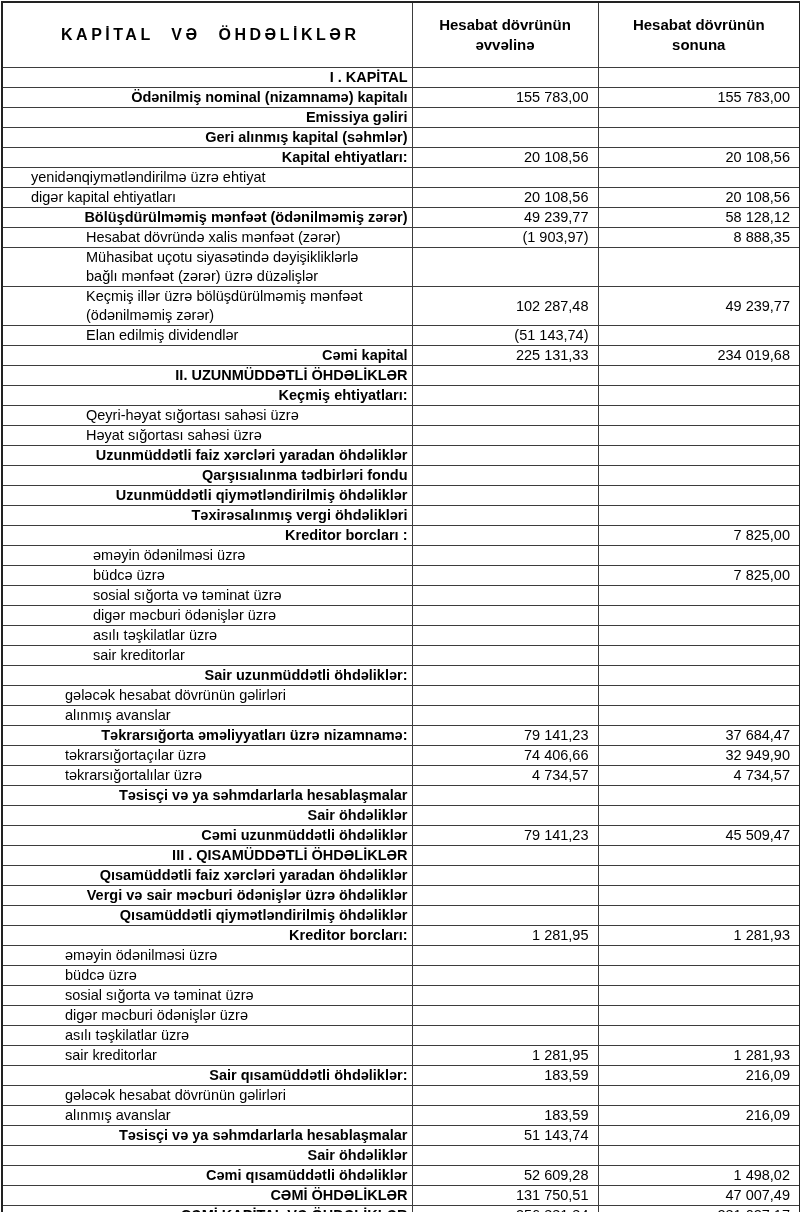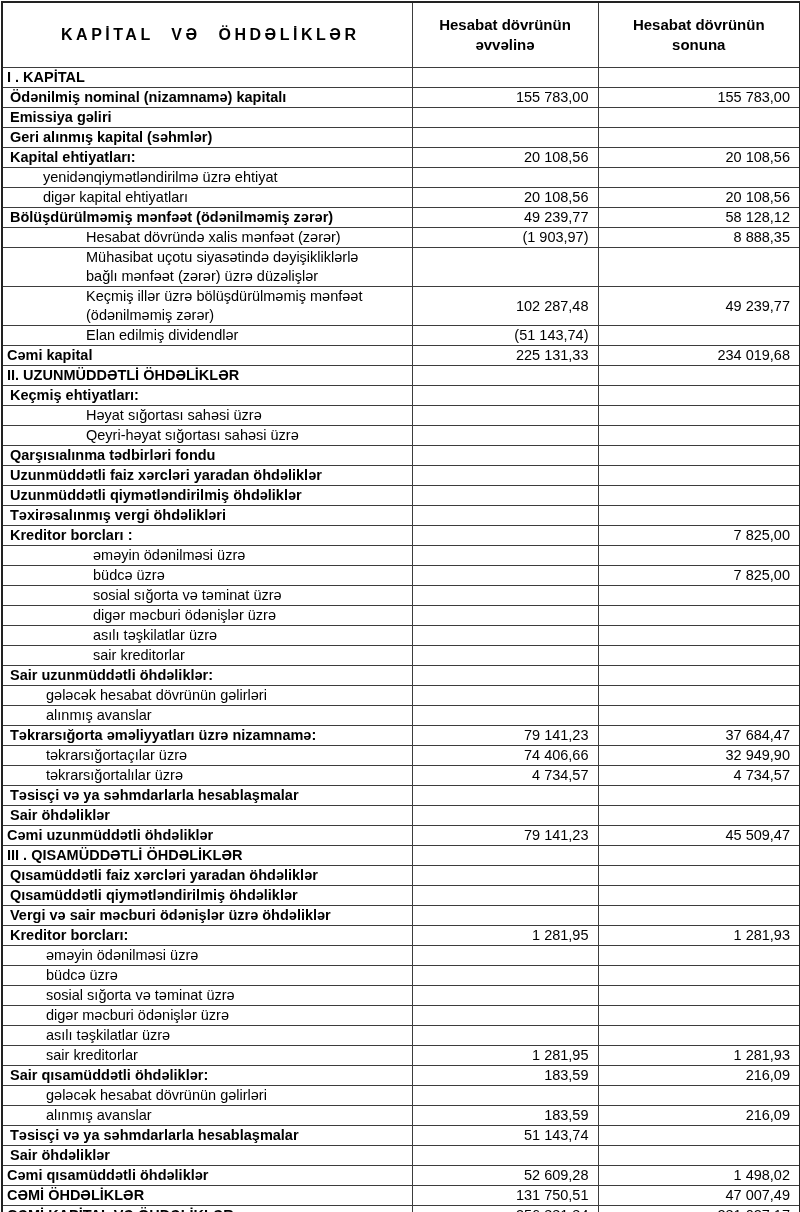--- a/index.html
+++ b/index.html
@@ -13,24 +13,24 @@
   th, td { border:1px solid #3d3d3d; box-sizing:border-box;
            padding:0 4px; vertical-align:middle; overflow:hidden; }
   table { border:2px solid #222; }
   thead th { height:44px; font-size:15px; font-weight:bold; text-align:center;
              line-height:20px;padding-left:10px; }
   th.title { letter-spacing:3.5px; word-spacing:10px; font-size:16px; }
   th.colhead { padding:12px 24px; }
   tbody td { height:20px; font-size:14.5px; line-height:19px; }
   td.lbl { white-space:pre-line; padding-left:7px; }
   td.num { text-align:right; padding-right:9px; white-space:nowrap; }
-  tr.sec td.lbl { text-align:left; font-weight:bold; padding-left:4px; }
-  tr.b td.lbl   { font-weight:bold; }
-  tr.i1 td.lbl { padding-left:40px; }
-  tr.i2 td.lbl { padding-left:43px;margin-top:28px; }
+  tr.sec td.lbl { text-align:right; font-weight:bold; padding-left:4px; }
+  tr.b td.lbl   { font-weight:bold;text-align:right; }
+  tr.i1 td.lbl { padding-left:28px; }
+  tr.i2 td.lbl { padding-left:62px;margin-top:28px; }
   tr.i3 td.lbl { padding-left:83px; }
   tr.i4 td.lbl { padding-left:90px; }
   td.num.vb { font-weight:normal; }
 </style>
 </head>
 <body>
 
 <div class="sheet">
   <table>
     <colgroup>
@@ -117,36 +117,36 @@
           <td class="lbl">II. UZUNMÜDDƏTLİ ÖHDƏLİKLƏR</td>
           <td class="num"></td>
           <td class="num"></td>
         </tr>
         <tr class="b">
           <td class="lbl">Keçmiş ehtiyatları:</td>
           <td class="num"></td>
           <td class="num"></td>
         </tr>
         <tr class="i3">
+          <td class="lbl">Qeyri-həyat sığortası sahəsi üzrə</td>
+          <td class="num"></td>
+          <td class="num"></td>
+        </tr>
+        <tr class="i3">
           <td class="lbl">Həyat sığortası sahəsi üzrə</td>
           <td class="num"></td>
           <td class="num"></td>
         </tr>
-        <tr class="i3">
-          <td class="lbl">Qeyri-həyat sığortası sahəsi üzrə</td>
+        <tr class="b">
+          <td class="lbl">Uzunmüddətli faiz xərcləri yaradan öhdəliklər</td>
           <td class="num"></td>
           <td class="num"></td>
         </tr>
         <tr class="b">
           <td class="lbl">Qarşısıalınma tədbirləri fondu</td>
-          <td class="num"></td>
-          <td class="num"></td>
-        </tr>
-        <tr class="b">
-          <td class="lbl">Uzunmüddətli faiz xərcləri yaradan öhdəliklər</td>
           <td class="num"></td>
           <td class="num"></td>
         </tr>
         <tr class="b">
           <td class="lbl">Uzunmüddətli qiymətləndirilmiş öhdəliklər</td>
           <td class="num"></td>
           <td class="num"></td>
         </tr>
         <tr class="b">
           <td class="lbl">Təxirəsalınmış vergi öhdəlikləri</td>
@@ -237,26 +237,26 @@
           <td class="lbl">III . QISAMÜDDƏTLİ ÖHDƏLİKLƏR</td>
           <td class="num"></td>
           <td class="num"></td>
         </tr>
         <tr class="b">
           <td class="lbl">Qısamüddətli faiz xərcləri yaradan öhdəliklər</td>
           <td class="num"></td>
           <td class="num"></td>
         </tr>
         <tr class="b">
+          <td class="lbl">Vergi və sair məcburi ödənişlər üzrə öhdəliklər</td>
+          <td class="num"></td>
+          <td class="num"></td>
+        </tr>
+        <tr class="b">
           <td class="lbl">Qısamüddətli qiymətləndirilmiş öhdəliklər</td>
-          <td class="num"></td>
-          <td class="num"></td>
-        </tr>
-        <tr class="b">
-          <td class="lbl">Vergi və sair məcburi ödənişlər üzrə öhdəliklər</td>
           <td class="num"></td>
           <td class="num"></td>
         </tr>
         <tr class="b">
           <td class="lbl">Kreditor borcları:</td>
           <td class="num vb">1 281,95</td>
           <td class="num vb">1 281,93</td>
         </tr>
         <tr class="i2">
           <td class="lbl">əməyin ödənilməsi üzrə</td>

